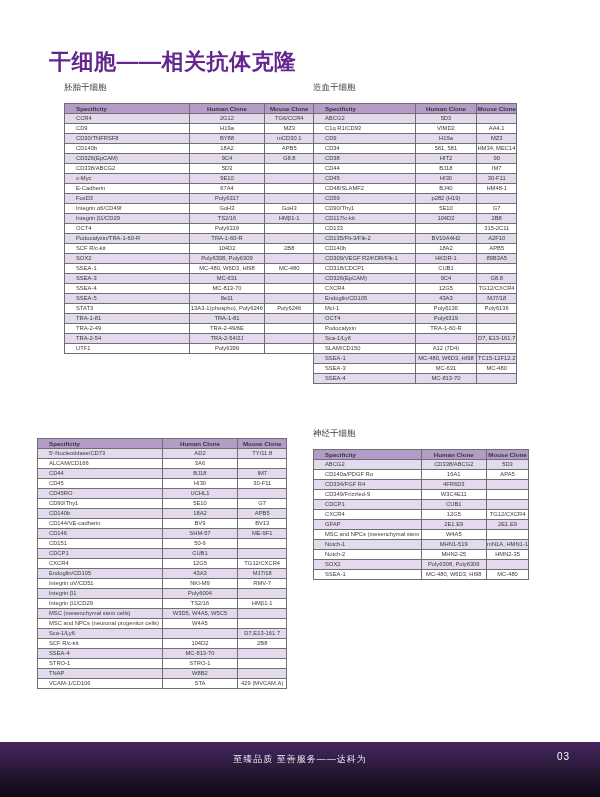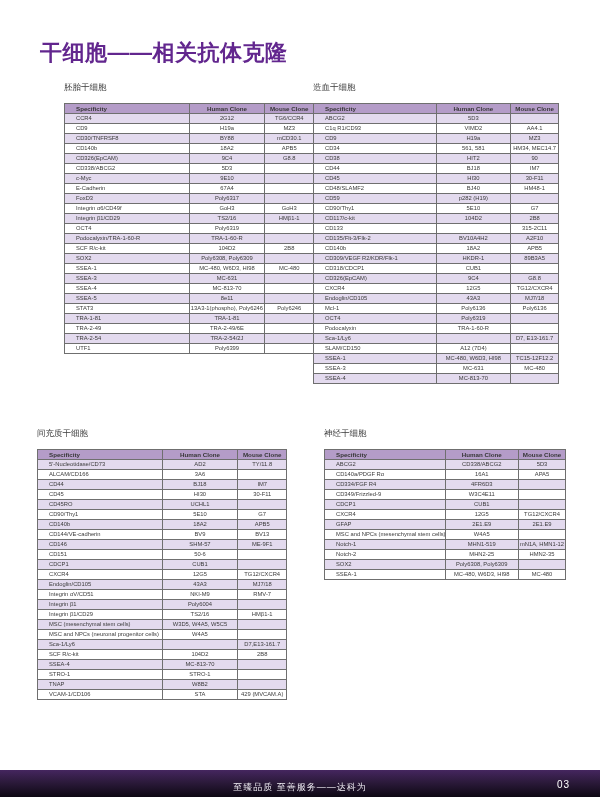--- a/index.html
+++ b/index.html
@@ -1,43 +1,43 @@
 <!DOCTYPE html>
 <html><head>
 <meta charset="utf-8">
 <style>
   html,body{margin:0;padding:0;background:#fff;}
   .page{
     position:relative;width:600px;height:797px;background:#ffffff;overflow:hidden;
     font-family:"Liberation Sans",sans-serif;
   }
   .title{
-    position:absolute;left:37px;top:38px;margin:3px;
+    position:absolute;left:37px;top:38px;margin:12px;
     font-size:22px;line-height:1.1;font-weight:bold;color:#62268e;letter-spacing:0.5px;
   }
   .sec{position:absolute;}
   .sec1{left:37px;top:82px;width:250px;padding-left:27px;}
-  .sec2{left:313px;top:82px;width:246px;}
+  .sec2{left:313px;top:82px;width:204px;}
   .sec3{left:37px;top:428px;width:250px;}
-  .sec4{left:324px;top:428px;width:242px;}
+  .sec4{left:313px;top:428px;width:216px;}
   .sec-label{font-size:8.5px;line-height:11px;color:#3a3a3a;}
   table{
     border-collapse:collapse;width:100%;table-layout:fixed;margin-top:10px;
   }
   th,td{
     border:1px solid #6f6f6f;height:9px;padding:0;
     font-size:5.8px;line-height:9px;color:#3c3c3c;
     text-align:center;white-space:nowrap;overflow:hidden;
   }
   th{background:#b49cc8;font-size:6.2px;font-weight:bold;color:#363636;}
   th:first-child,td:first-child{text-align:left;padding-left:11px;}
   tbody tr:nth-child(odd) td{background:#e3daee;}
   col.c-spec{width:50%;} col.c-human{width:30.5%;} col.c-mouse{width:19.5%;}
   .footer{
-    position:absolute;left:0;right:0;bottom:0;height:27px;
+    position:absolute;left:0;right:0;bottom:0;height:55px;
     background:linear-gradient(180deg,#45265f 0%,#2c1a3b 45%,#0d0813 100%);
   }
   .footer-slogan{
     position:absolute;left:0;right:0;top:11px;text-align:center;
     font-size:9px;color:#efecf3;letter-spacing:1px;
   }
   .footer-page{
     position:absolute;right:30px;top:9px;font-size:10px;color:#ffffff;letter-spacing:1px;
   }
 </style>
@@ -337,21 +337,20 @@
           <tr>
             <td>SSEA-4</td>
             <td>MC-813-70</td>
             <td></td>
           </tr>
         </tbody>
       </table>
   </section>
 
   <section class="sec sec3">
-    <div class="sec-label">间充质干细胞</div>
     <table>
       <colgroup>
           <col class="c-spec">
           <col class="c-human">
           <col class="c-mouse">
         </colgroup>
     <thead>
           <tr>
             <th>Specificity</th>
             <th>Human Clone</th>

